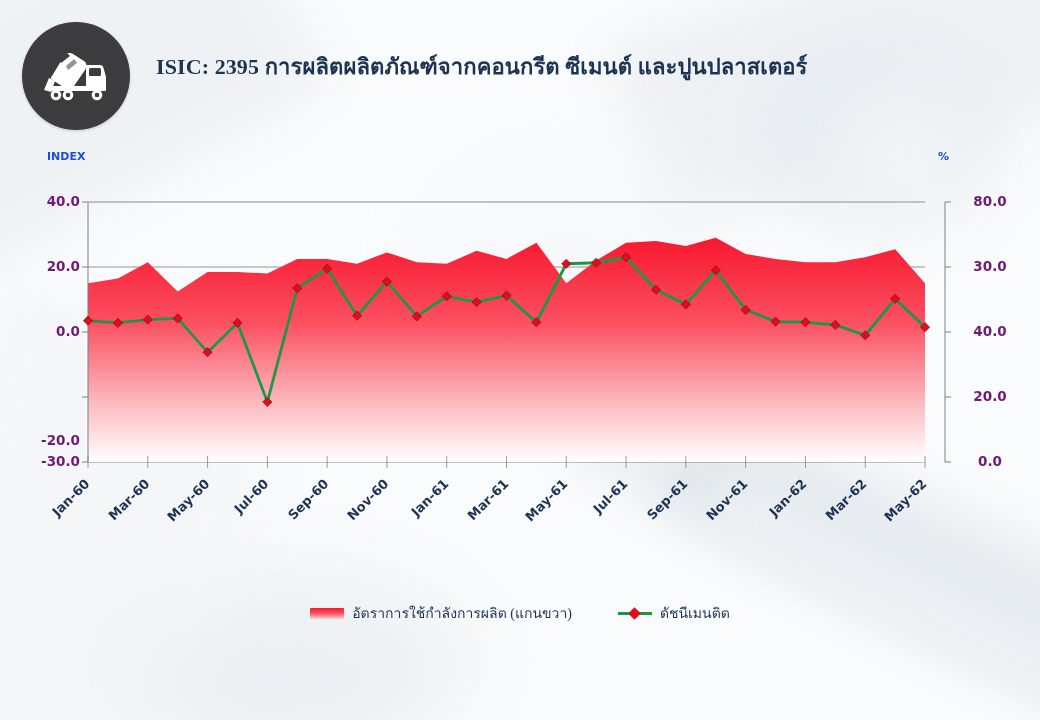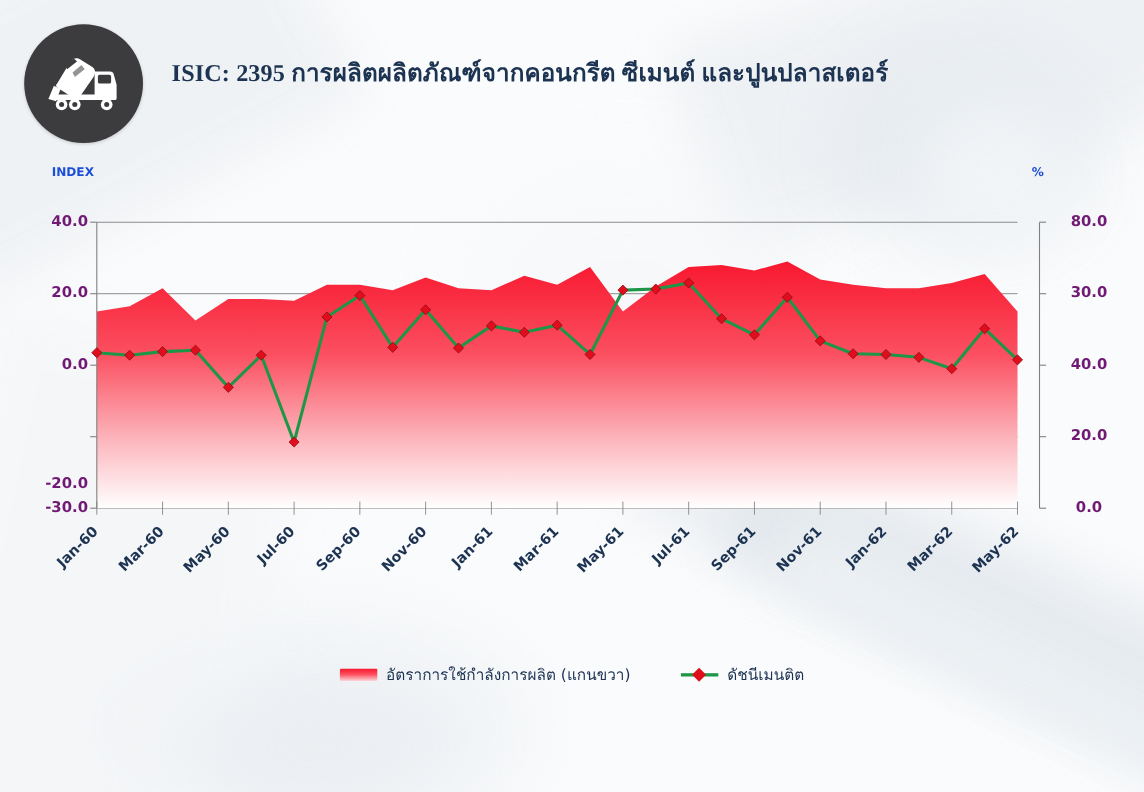--- a/index.html
+++ b/index.html
@@ -49,21 +49,21 @@
     transform-origin:left top;transform:rotate(-45deg);
     white-space:nowrap;z-index:3;
   }
 
   
   #legend{
     position:absolute;left:0;top:598px;width:1040px;height:30px;
     display:flex;align-items:center;justify-content:center;gap:46px;z-index:4;
   }
   .leg-item{display:flex;align-items:center;gap:8px;}
-  .leg-label{font-size:14px;color:#1d3352;white-space:nowrap;}
+  .leg-label{font-size:14px;color:#1d3352;white-space:nowrap;font-family:Liberation Serif, serif;}
   .leg-swatch-area{
     width:34px;height:11px;border-radius:1px;
     background:linear-gradient(to bottom,#f8182f 0%,#fb4d5c 45%,#fdd3d7 100%);
   }
   .leg-swatch-line{width:34px;height:12px;position:relative;}
   .leg-swatch-line .ln{
     position:absolute;left:0;top:5px;width:34px;height:2.6px;background:#1e9648;
   }
   .leg-swatch-line .dm{
     position:absolute;left:12px;top:1.5px;width:9px;height:9px;background:#e00d1c;

